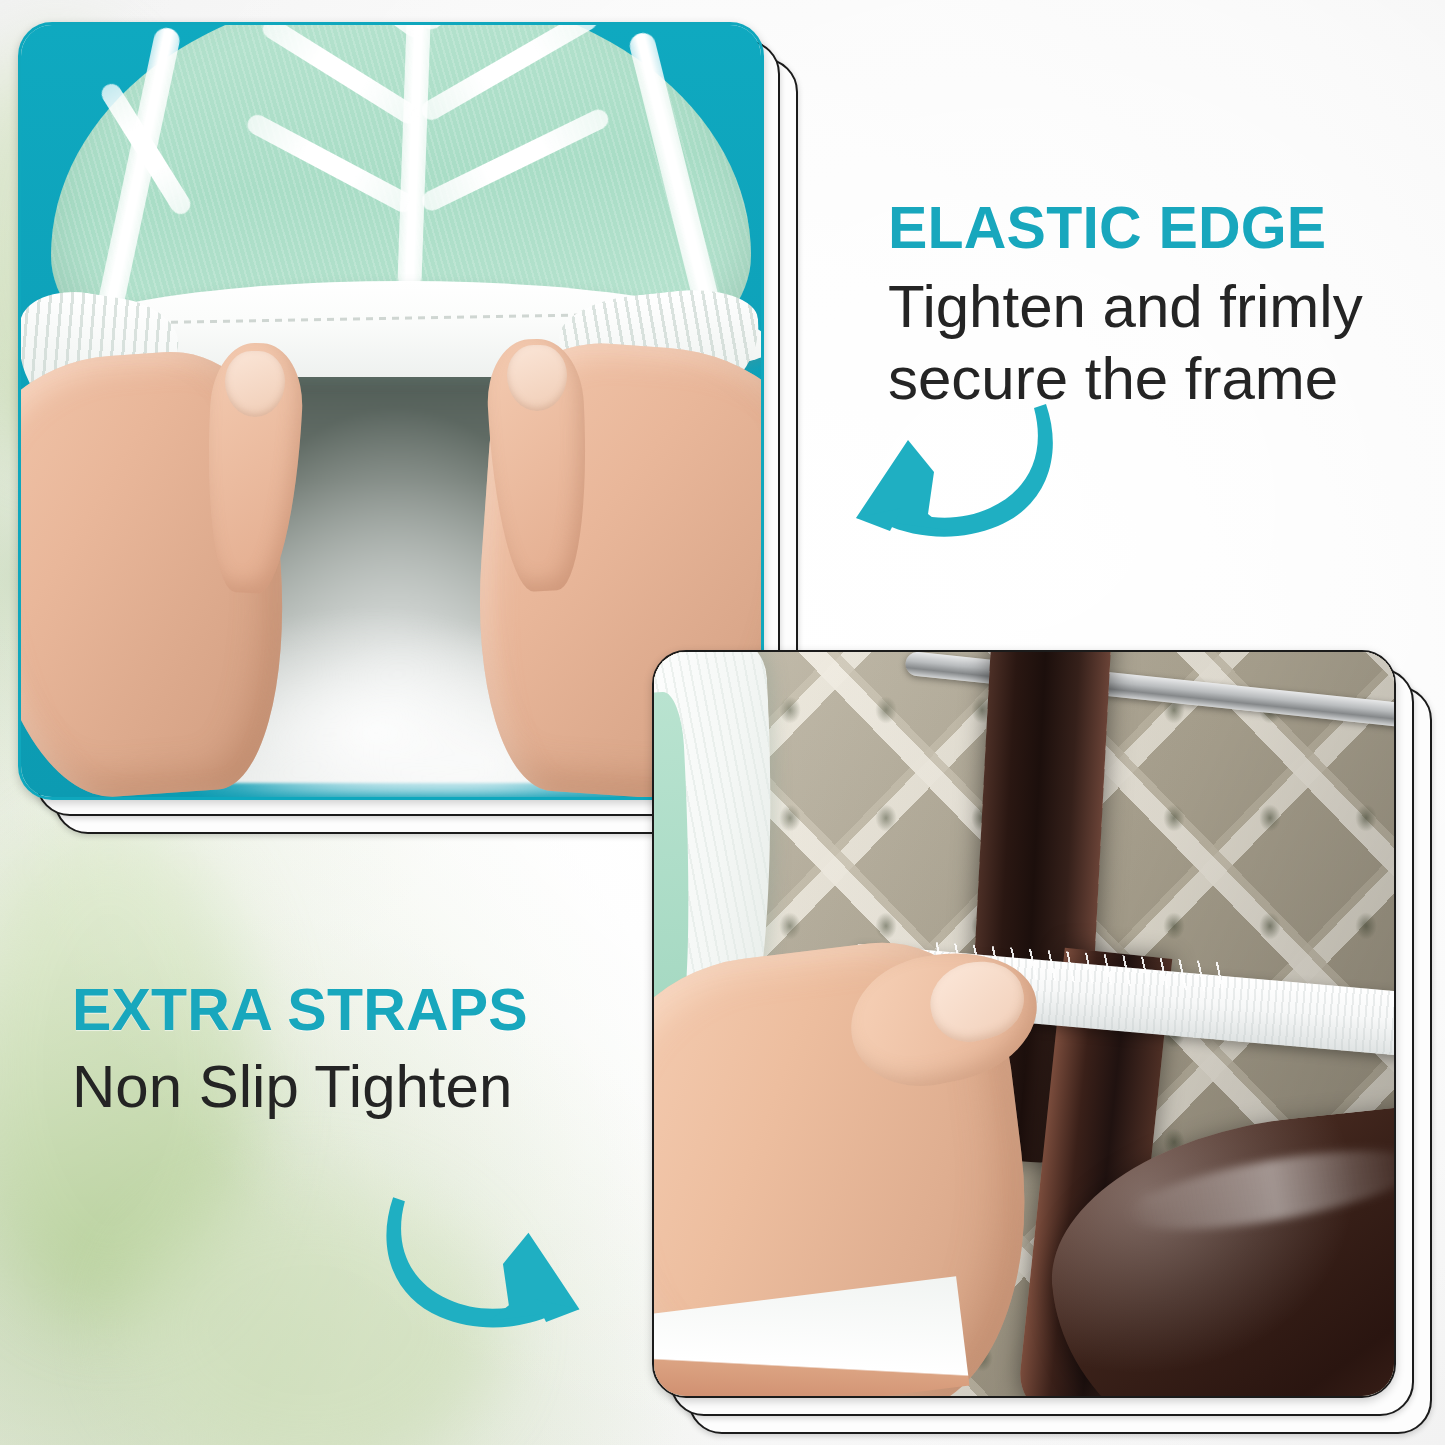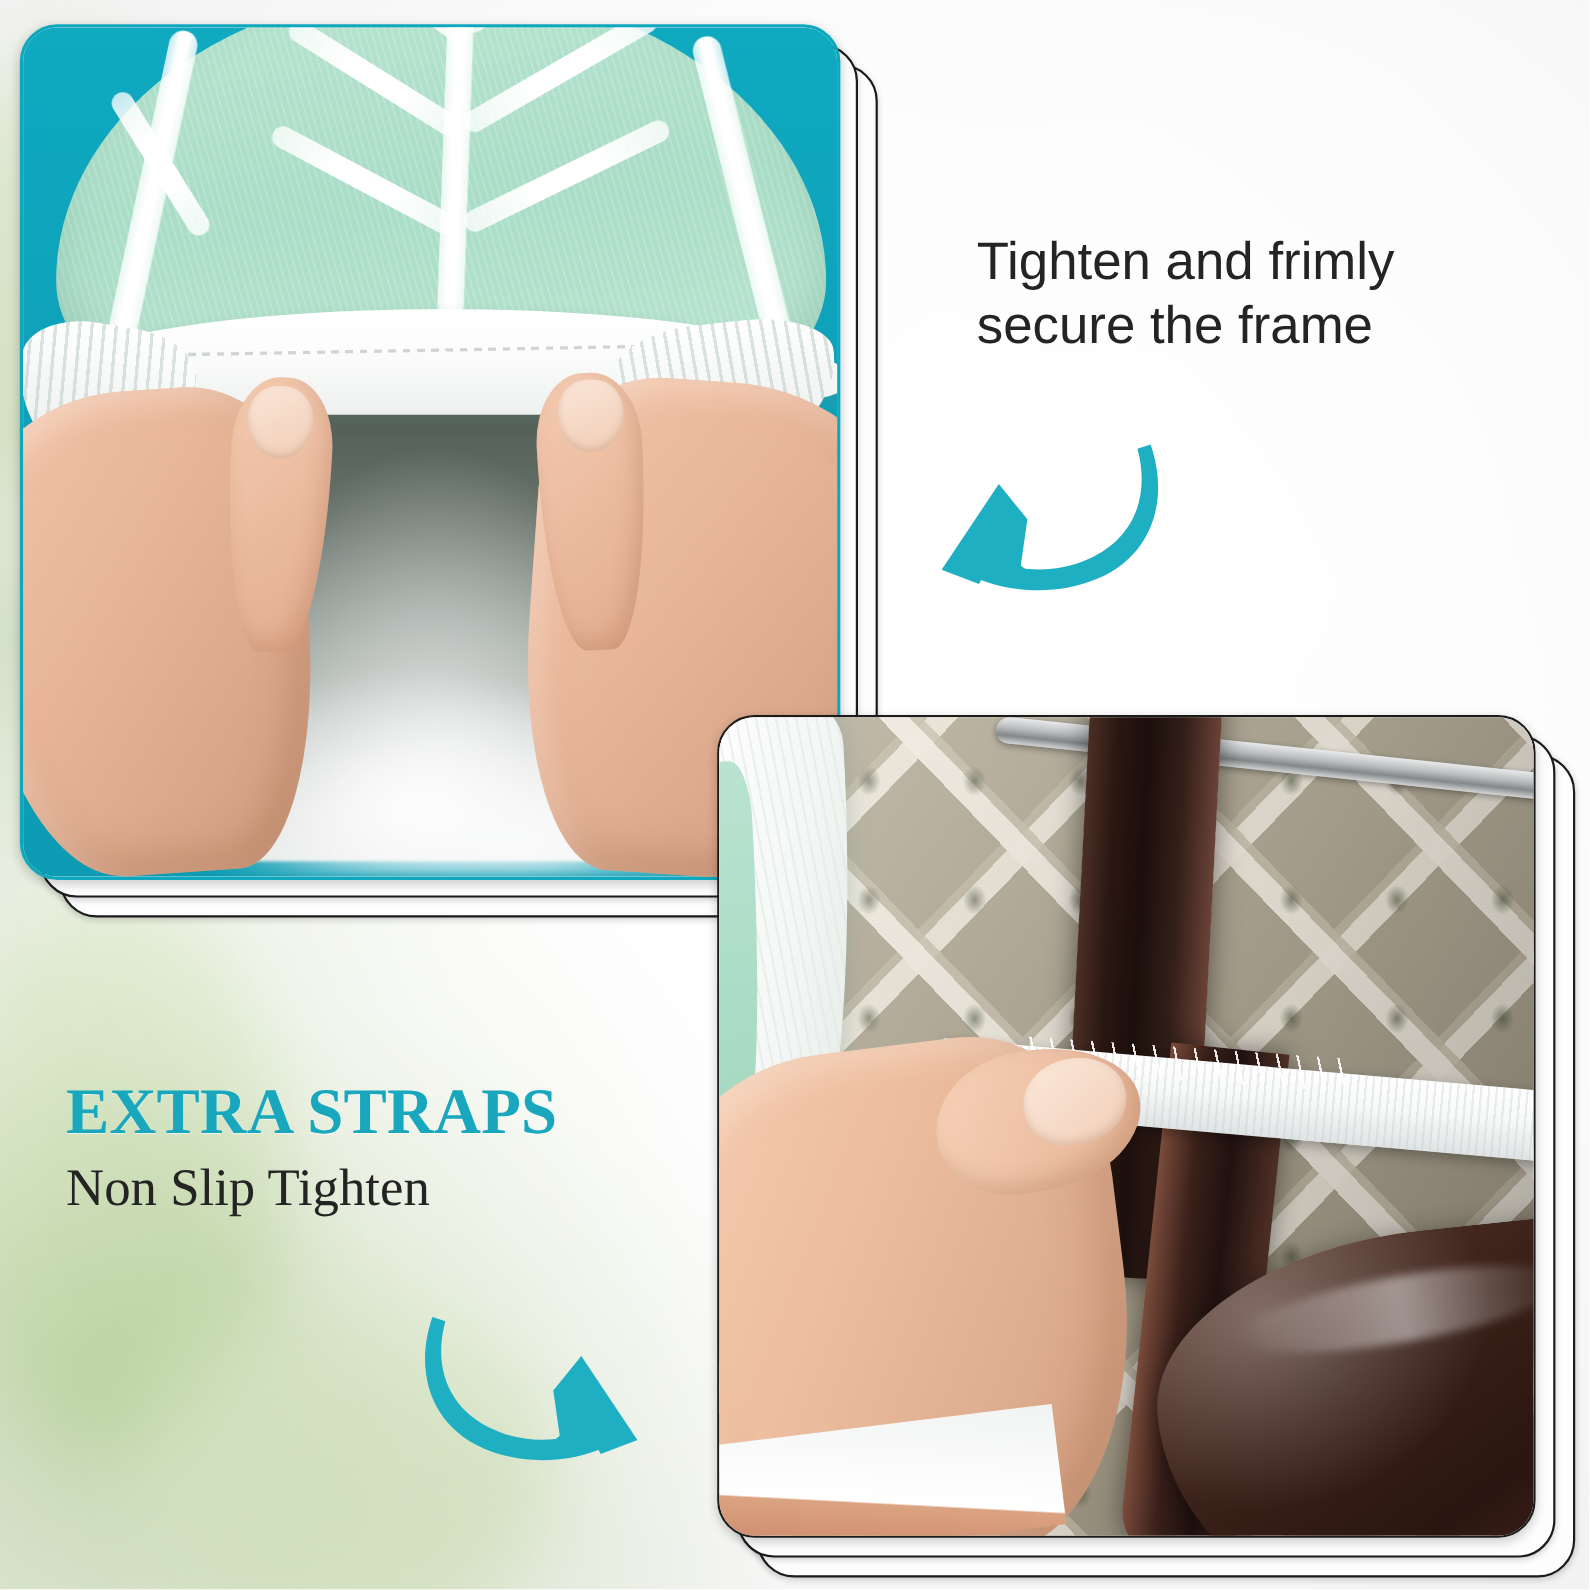--- a/index.html
+++ b/index.html
@@ -338,28 +338,28 @@
     font-size: 59px;
     letter-spacing: .2px;
     line-height: 1.04;
     margin: 0;
     white-space: nowrap;
     text-shadow: 0 1px 1px rgba(255,255,255,.6);
   }
   .feature-sub {
     color: #242424;
     font-weight: 400;
-    font-size: 48px;
+    font-size: 60px;
     line-height: 1.20;
     margin: 10px 0 0 0;
     max-width: 520px;
   }
   #feat1 { left: 888px; top: 198px; }
   #feat1 .feature-sub { margin-top: 12px; }
-  #feat2 { left: 60px; top: 980px; font-family: Liberation Serif, serif; }
+  #feat2 { left: 72px; top: 980px; }
 
   
   .arrow { position: absolute; }
   #arrow1 { left: 832px; top: 398px; width: 260px; height: 150px; }
   #arrow2 { left: 348px; top: 1190px; width: 255px; height: 150px; }
 
   .sr-only {
     position: absolute; width: 1px; height: 1px; overflow: hidden;
     clip: rect(0 0 0 0); white-space: nowrap;
   }
@@ -448,20 +448,21 @@
         <div class="p2-thumb"></div>
         <div class="p2-nail"></div>
 
         <div class="p2-bottomstrip"></div>
       </div>
       <span class="sr-only">A hand pressing a white velcro strap onto the beige cross-hatched underside of a folding high chair with a dark brown frame</span>
     </div>
   </div>
 
   <div class="feature-block" id="feat1">
+    <h2 class="feature-title">ELASTIC EDGE</h2>
     <p class="feature-sub">
       <span>Tighten and frimly</span><br>
       <span>secure the frame</span>
     </p>
   </div>
 
   <svg class="arrow" id="arrow1" viewBox="0 0 260 150">
     <path d="M214 6
              C 232 58, 214 108, 166 128
              C 128 144, 86 141, 52 126

